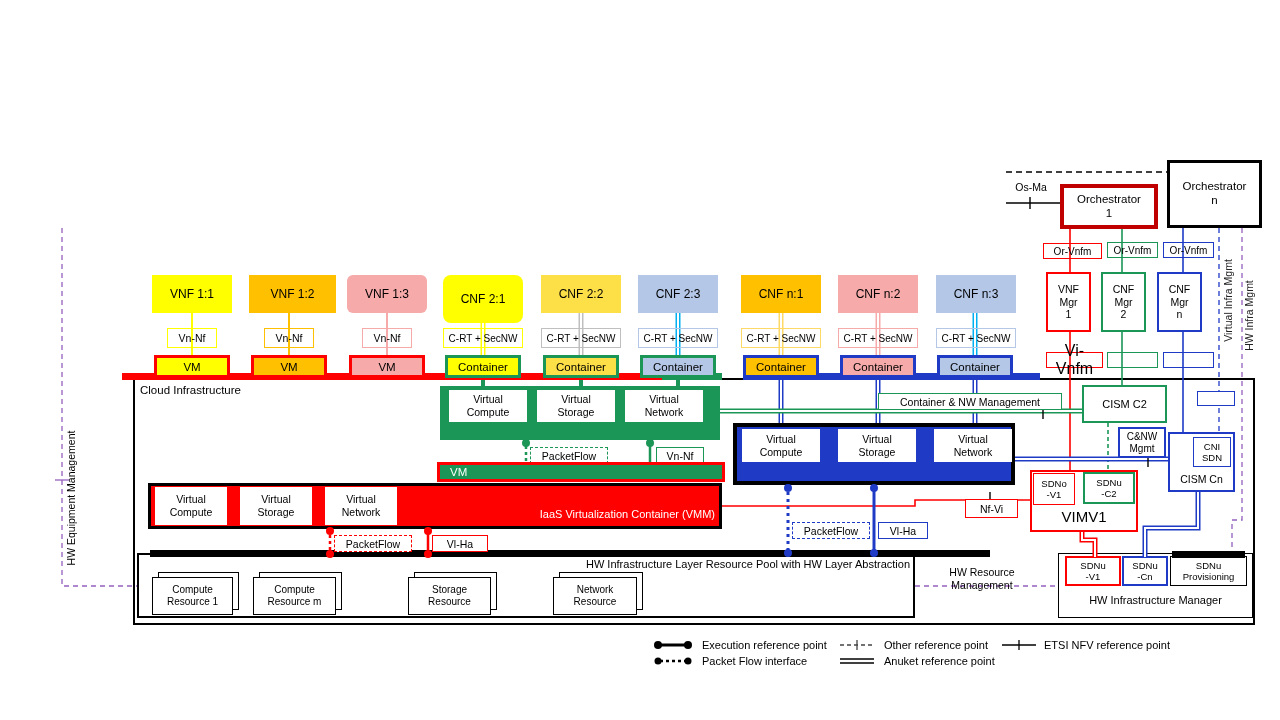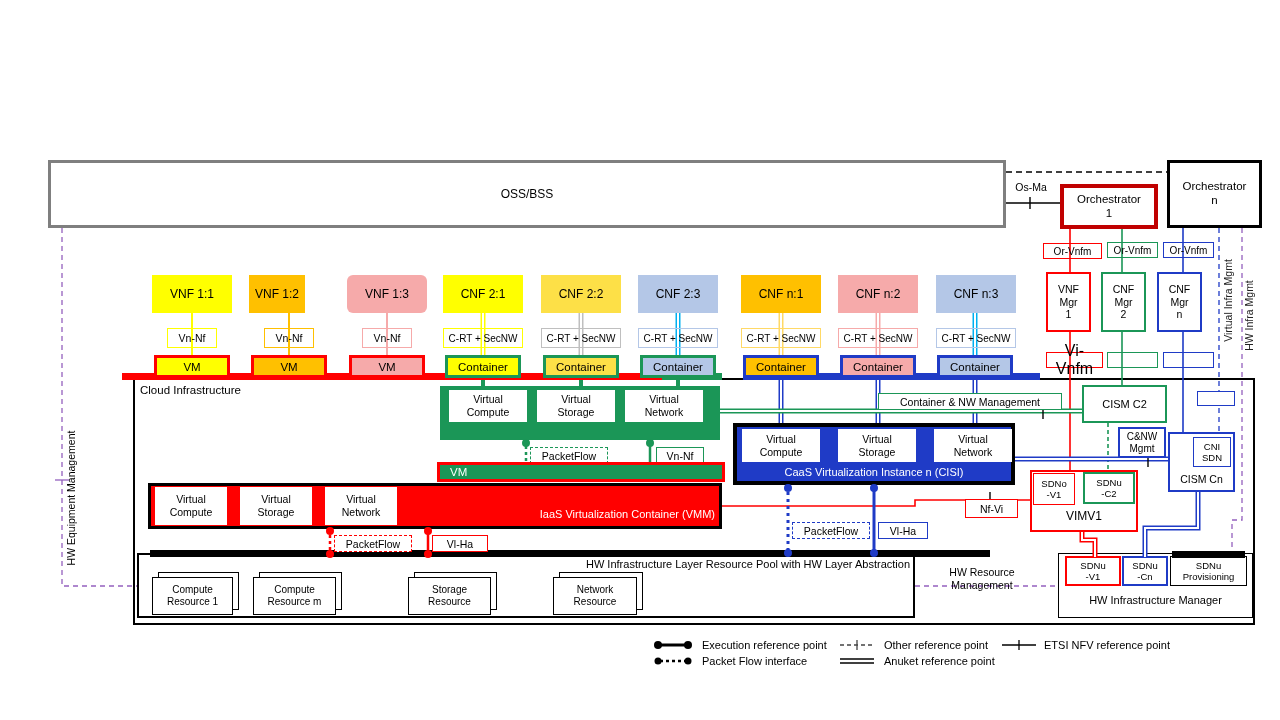--- a/index.html
+++ b/index.html
@@ -85,33 +85,30 @@
 
     <line x1="330" y1="529" x2="330" y2="556" stroke="#FF0000" stroke-width="2.5" stroke-dasharray="3 3"></line>
     <line x1="428" y1="529" x2="428" y2="556" stroke="#FF0000" stroke-width="2.5"></line>
 
     <line x1="788" y1="485" x2="788" y2="556" stroke="#1F3BC6" stroke-width="3" stroke-dasharray="3 4"></line>
     <line x1="874" y1="485" x2="874" y2="556" stroke="#1F3BC6" stroke-width="3"></line>
 
     <rect x="150" y="550" width="840" height="7" fill="#000"></rect>
   </svg>
 
-  <div class="abs ctr z3" style="left:48px;top:160px;width:958px;height:68px;border:3px solid #7F7F7F;background:#fff;font-size:12px;">
-      <span>OSS/BSS</span>
-    </div>
   <div class="abs ctr z3" style="left:1008px;top:179px;width:46px;height:16px;font-size:10.5px;">Os-Ma</div>
   <div class="abs ctr pre z3" style="left:1060px;top:184px;width:98px;height:45px;border:4px solid #C00000;background:#fff;font-size:11.5px;">Orchestrator
 1</div>
   <div class="abs ctr pre z3" style="left:1167px;top:160px;width:95px;height:68px;border:3px solid #000;background:#fff;font-size:11.5px;">Orchestrator
 n</div>
 
   <div class="abs ctr z3 f-yellow" style="left:152px;top:275px;width:80px;height:38px;font-size:12px;">VNF 1:1</div>
-  <div class="abs ctr z3 f-orange" style="left:249px;top:275px;width:56px;height:38px;font-size:12px;text-align:center;">VNF 1:2</div>
+  <div class="abs ctr z3 f-orange" style="left:249px;top:275px;width:87px;height:38px;font-size:12px;text-align:center;">VNF 1:2</div>
   <div class="abs ctr z3 f-pink" style="left:347px;top:275px;width:80px;height:38px;font-size:12px;border-radius:6px;">VNF 1:3</div>
-  <div class="abs ctr z3 f-yellow" style="left:443px;top:275px;width:80px;height:38px;font-size:12px;">CNF 2:1</div>
+  <div class="abs ctr z3 f-yellow" style="left:443px;top:275px;width:80px;height:48px;font-size:12px;border-radius:8px;">CNF 2:1</div>
   <div class="abs ctr z3 f-gray" style="left:541px;top:275px;width:80px;height:38px;font-size:12px;">CNF 2:2</div>
   <div class="abs ctr z3 f-lblue" style="left:638px;top:275px;width:80px;height:38px;font-size:12px;">CNF 2:3</div>
   <div class="abs ctr z3 f-orange" style="left:741px;top:275px;width:80px;height:38px;font-size:12px;">CNF n:1</div>
   <div class="abs ctr z3 f-pink" style="left:838px;top:275px;width:80px;height:38px;font-size:12px;">CNF n:2</div>
   <div class="abs ctr z3 f-lblue" style="left:936px;top:275px;width:80px;height:38px;font-size:12px;">CNF n:3</div>
 
   <div class="abs ctr z3" style="left:167px;top:328px;width:50px;height:20px;border:1.5px solid #FFFF00;font-size:10.5px;">Vn-Nf</div>
   <div class="abs ctr z3" style="left:264px;top:328px;width:50px;height:20px;border:1.5px solid #FFC000;font-size:10.5px;">Vn-Nf</div>
   <div class="abs ctr z3" style="left:362px;top:328px;width:50px;height:20px;border:1.5px solid #F6AAAA;font-size:10.5px;">Vn-Nf</div>
   <div class="abs ctr z3" style="left:443px;top:328px;width:80px;height:20px;border:1.5px solid #FFFF00;font-size:10px;">C-RT + SecNW</div>
@@ -158,21 +155,20 @@
   <div class="abs ctr z3" style="left:334px;top:535px;width:78px;height:17px;border:1.5px dashed #FF0000;background:#fff;font-size:10.5px;">PacketFlow</div>
   <div class="abs ctr z3" style="left:432px;top:535px;width:56px;height:17px;border:1.5px solid #FF0000;background:#fff;font-size:10.5px;">Vl-Ha</div>
 
   <div class="abs z3" style="left:733px;top:423px;width:282px;height:62px;background:#1F3BC6;border:4px solid #000;"></div>
   <div class="abs ctr pre z3" style="left:742px;top:429px;width:78px;height:33px;background:#fff;font-size:10.5px;">Virtual
 Compute</div>
   <div class="abs ctr pre z3" style="left:838px;top:429px;width:78px;height:33px;background:#fff;font-size:10.5px;">Virtual
 Storage</div>
   <div class="abs ctr pre z3" style="left:934px;top:429px;width:78px;height:33px;background:#fff;font-size:10.5px;">Virtual
 Network</div>
-  <div class="abs ctr z3" style="left:737px;top:464px;width:274px;height:15px;color:#fff;font-size:11px;">CaaS Virtualization Instance n (CISI)</div>
 
   <div class="abs ctr z3" style="left:792px;top:522px;width:78px;height:17px;border:1.5px dashed #1F3BC6;background:#fff;font-size:10.5px;">PacketFlow</div>
   <div class="abs ctr z3" style="left:878px;top:522px;width:50px;height:17px;border:1.5px solid #1F3BC6;background:#fff;font-size:10.5px;">Vl-Ha</div>
   <div class="abs ctr z3" style="left:965px;top:499px;width:53px;height:19px;border:1.5px solid #FF0000;background:#fff;font-size:10.5px;">Nf-Vi</div>
 
   <div class="abs z3" style="left:420px;top:558px;width:490px;height:15px;font-size:11px;text-align:right;">HW Infrastructure Layer Resource Pool with HW Layer Abstraction</div>
   <div class="abs z3" style="left:158px;top:572px;width:81px;height:38px;border:1.5px solid #000;background:#fff;"></div>
   <div class="abs ctr pre z3" style="left:152px;top:577px;width:81px;height:38px;border:1.5px solid #000;background:#fff;font-size:10px;">Compute
 Resource 1</div>
   <div class="abs z3" style="left:259px;top:572px;width:83px;height:38px;border:1.5px solid #000;background:#fff;"></div>
@@ -214,21 +210,21 @@
 Mgmt</div>
   <div class="abs z3" style="left:1168px;top:432px;width:67px;height:60px;border:2px solid #1F3BC6;background:#fff;"></div>
   <div class="abs ctr pre z3" style="left:1193px;top:437px;width:38px;height:30px;border:1.5px solid #1F3BC6;font-size:9.5px;">CNI
 SDN</div>
   <div class="abs ctr z3" style="left:1169px;top:470px;width:65px;height:18px;font-size:10.5px;">CISM Cn</div>
   <div class="abs z3" style="left:1030px;top:470px;width:108px;height:62px;border:2px solid #FF0000;background:#fff;"></div>
   <div class="abs ctr pre z3" style="left:1033px;top:473px;width:42px;height:32px;border:1.5px solid #FF0000;font-size:9.5px;">SDNo
 -V1</div>
   <div class="abs ctr pre z3" style="left:1083px;top:472px;width:52px;height:32px;border:2px solid #1B9657;font-size:9.5px;">SDNu
 -C2</div>
-  <div class="abs ctr z3" style="left:1030px;top:506px;width:108px;height:20px;font-size:12px;">VIMV1</div>
+  <div class="abs ctr z3" style="left:1030px;top:506px;width:108px;height:20px;font-size:15px;">VIMV1</div>
 
   <div class="abs z3" style="left:1058px;top:553px;width:195px;height:65px;border:1.5px solid #000;background:#fff;"></div>
   <div class="abs ctr pre z3" style="left:1065px;top:556px;width:56px;height:30px;border:2px solid #FF0000;background:#fff;font-size:9.5px;">SDNu
 -V1</div>
   <div class="abs ctr pre z3" style="left:1122px;top:556px;width:46px;height:30px;border:2px solid #1F3BC6;background:#fff;font-size:9.5px;">SDNu
 -Cn</div>
   <div class="abs ctr pre z3" style="left:1170px;top:556px;width:77px;height:30px;border:1.5px solid #000;background:#fff;font-size:9.5px;">SDNu
 Provisioning</div>
   <div class="abs z4" style="left:1172px;top:551px;width:73px;height:7px;background:#000;"></div>
   <div class="abs ctr z3" style="left:1058px;top:592px;width:195px;height:16px;font-size:11px;">HW Infrastructure Manager</div>

